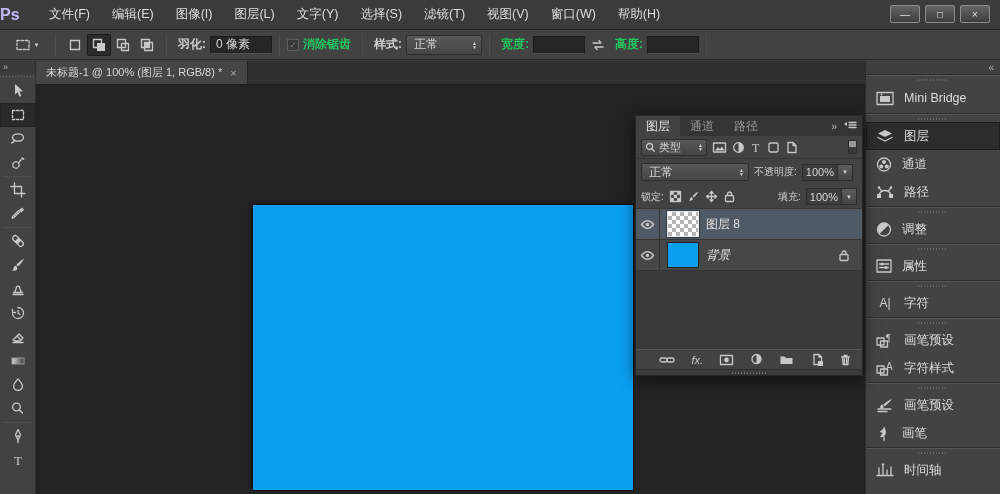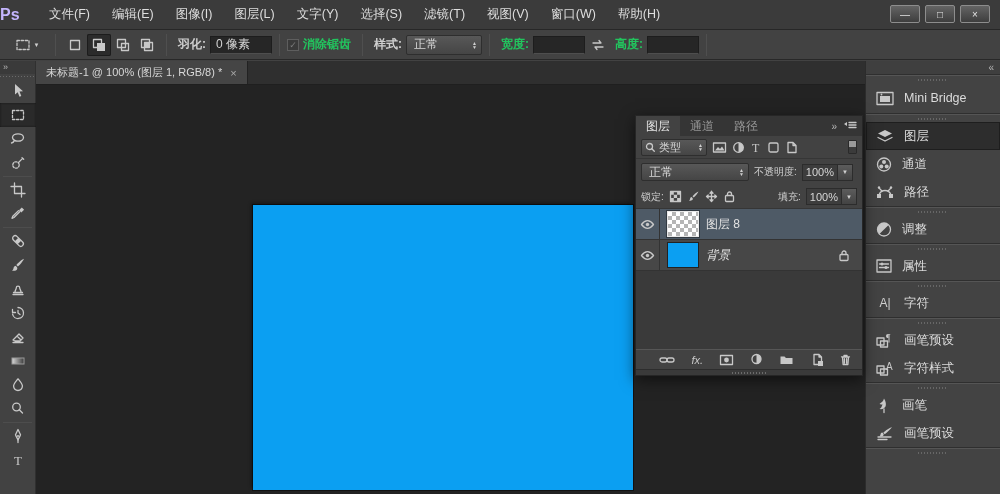--- a/index.html
+++ b/index.html
@@ -609,33 +609,42 @@
             <text x="11" y="9.5" font-size="10" fill="#c8c8c8" font-family="Liberation Sans, DejaVu Sans, sans-serif">A</text>
           </svg>
       </span>
 
       <span>字符样式</span>
     </div>
 
     <div class="dock-divider"></div>
     <div class="dock-item">
       <span class="icon">
-        <svg width="18" height="17">
-            <path class="f" d="M9 1.5c-.5 2.5-2.5 4-4.5 5.5 1 .5 2 .5 3 .2-.5 2.3-1.5 3.8-3 4.8 2.5.5 5-.5 6-2.5.8-1.6.5-5-1.5-8z"></path>
-            <path class="s" d="M9 12v3.5" stroke-width="1.6"></path>
-          </svg>
-      </span>
-      <span>画笔</span>
-    </div>
-    <div class="dock-item">
-      <span class="icon">
         <svg width="20" height="16">
             <path class="f" d="M17 2c-2.5 1-7 3.8-8.7 5.8l1.5 1.5C11.8 7.5 15.8 4.2 17 2z"></path>
             <path class="s" d="M3 12h13 M3 14.5h9" stroke-width="1.2"></path>
             <path class="f" d="M7.3 7.6c-1.3.3-1.7 1.2-1.9 2.4-.1.7-.5 1-1.1 1.3 1.5.6 3.6.2 4.2-1 .4-.8.2-1.6-1.2-2.7z"></path>
           </svg>
       </span>
       <span>画笔预设</span>
     </div>
-
-    <div class="dock-divider"></div>
+    <div class="dock-item">
+      <span class="icon">
+        <svg width="18" height="17">
+            <path class="f" d="M9 1.5c-.5 2.5-2.5 4-4.5 5.5 1 .5 2 .5 3 .2-.5 2.3-1.5 3.8-3 4.8 2.5.5 5-.5 6-2.5.8-1.6.5-5-1.5-8z"></path>
+            <path class="s" d="M9 12v3.5" stroke-width="1.6"></path>
+          </svg>
+      </span>
+      <span>画笔</span>
+    </div>
+
+    <div class="dock-divider"></div>
+    <div class="dock-item">
+      <span class="icon">
+        <svg width="20" height="16">
+            <path class="s" d="M2 13.5h16 M4 13.5V6 M8 13.5V3.5 M12 13.5V8 M16 13.5V5" stroke-width="1.4"></path>
+            <path class="f" d="M6.8 1.5h2.4v2H6.8z"></path>
+          </svg>
+      </span>
+      <span>时间轴</span>
+    </div>
   </div>
 </div>
 
 </body></html>

